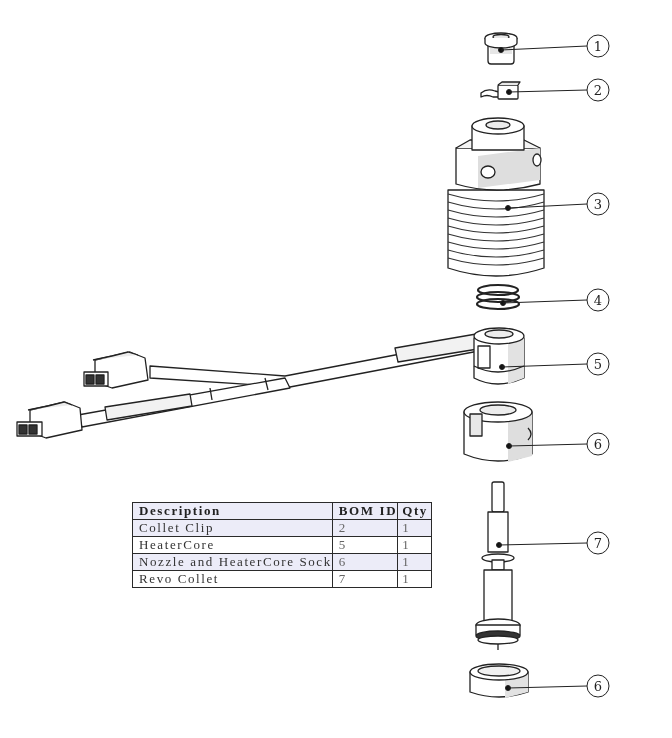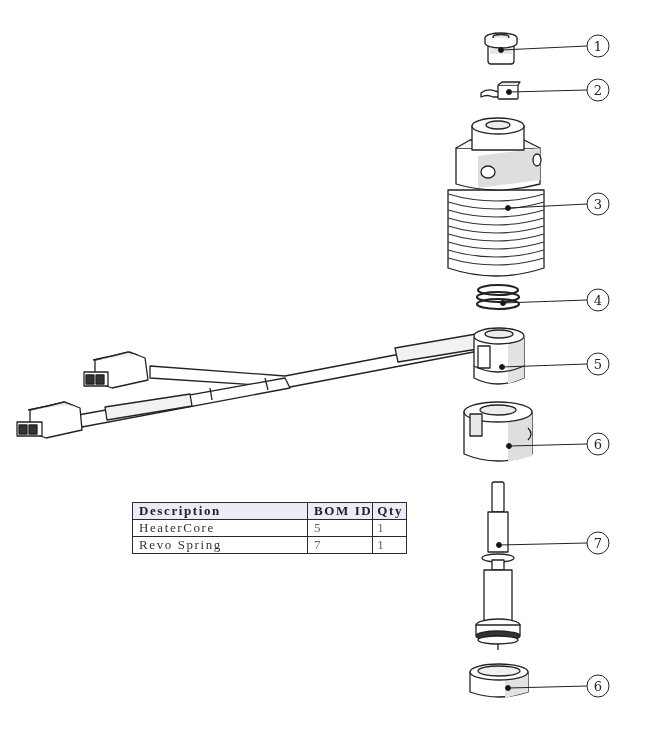--- a/index.html
+++ b/index.html
@@ -182,24 +182,34 @@
 
 <table id="bom-table">
   <thead>
     <tr>
       <th class="c-desc">Description</th>
       <th class="c-id">BOM ID</th>
       <th class="c-qty">Qty</th>
     </tr>
   </thead>
   <tbody>
+    <tr class="alt">
+      <td class="c-desc">Collet Clip</td>
+      <td class="c-id">2</td>
+      <td class="c-qty">1</td>
+    </tr>
     <tr>
       <td class="c-desc">HeaterCore</td>
       <td class="c-id">5</td>
       <td class="c-qty">1</td>
     </tr>
+    <tr class="alt">
+      <td class="c-desc">Nozzle and HeaterCore Sock</td>
+      <td class="c-id">6</td>
+      <td class="c-qty">1</td>
+    </tr>
     <tr>
-      <td class="c-desc">Revo Spring</td>
+      <td class="c-desc">Revo Collet</td>
       <td class="c-id">7</td>
       <td class="c-qty">1</td>
     </tr>
   </tbody>
 </table>
 
 </body></html>

